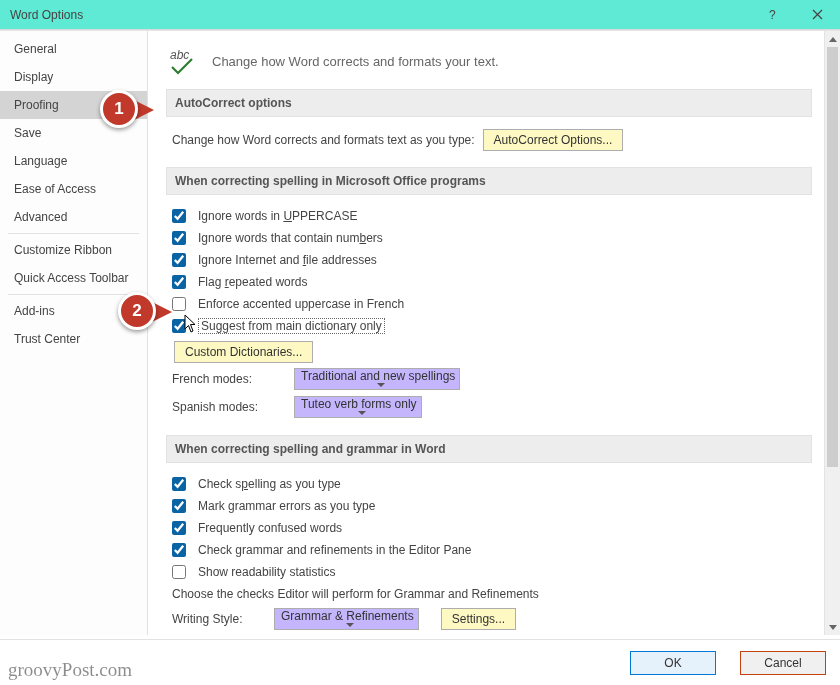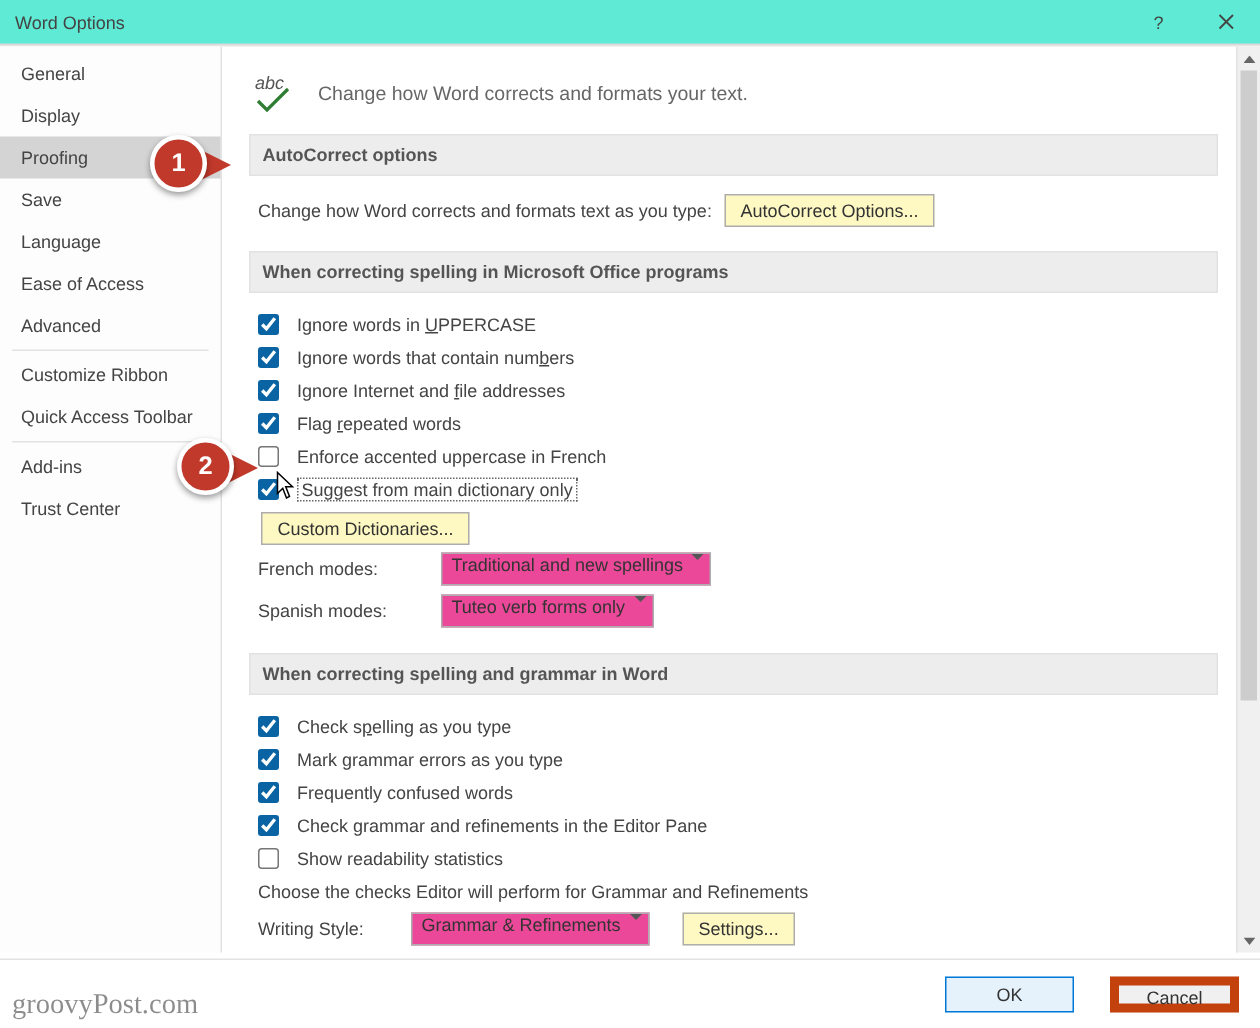--- a/index.html
+++ b/index.html
@@ -32,37 +32,37 @@
   .section-head { background: #ededed; border: 1px solid #e2e2e2; padding: 6px 8px; font-weight: bold; font-size: 12px; color: #555; margin-bottom: 10px; }
 
   
   .pad { padding-left: 6px; }
   .row { display: flex; align-items: center; gap: 8px; padding: 2px 0; min-height: 22px; font-size: 12px; color: #444; }
   .row input[type=checkbox] { accent-color: #0a64a4; width: 14px; height: 14px; margin: 0 4px 0 0; }
   .cb-label span.accel { text-decoration: underline; }
 
   .winbtn { background: #fef9c3; border: 1px solid #adadad; padding: 3px 10px; font-size: 12px; color: #333; }
 
-  .combo { display: inline-flex; border: 1px solid #adadad; background: #ec4899; height: 22px; padding: 0 4px 0 6px; font-size: 12px; color: #333; }
+  .combo { display: inline-flex; align-items: center; border: 1px solid #adadad; background: #c4b5fd; height: 22px; padding: 0 4px 0 6px; font-size: 12px; color: #333; flex-direction: column; }
   .combo .caret { margin-left: 6px; }
 
   .form-line { display: flex; align-items: center; gap: 22px; padding: 3px 0; }
   .form-line .lbl { width: 100px; text-align: left; font-size: 12px; color: #444; }
 
   .highlight-target { border: 1px dotted #666; padding: 0 2px; display: inline-block; }
 
   
   .scrollbar { position: absolute; right: 0; top: 0; bottom: 0; width: 16px; background: #f0f0f0; border-left: 1px solid #e3e3e3; }
   .scroll-btn { height: 16px; display: flex; align-items: center; justify-content: center; color: #666; font-size: 9px; }
   .scroll-thumb { position: absolute; top: 16px; left: 2px; right: 2px; height: 420px; background: #cdcdcd; }
 
   
   .bottombar { position: absolute; left: 0; right: 0; bottom: 0; height: 46px; border-top: 1px solid #e2e2e2; display: flex; align-items: center; justify-content: flex-end; gap: 24px; padding: 0 14px; background: #fff; }
   .bottombar .ok { border: 1px solid #0078d7; background: #e5f1fb; width: 86px; height: 24px; font-size: 12px; color: #333; }
-  .bottombar .cancel { border: 6px solid #c2410c; background: #f0f0f0; width: 86px; height: 24px; font-size: 12px; color: #333; }
+  .bottombar .cancel { border: 1px solid #c2410c; background: #f0f0f0; width: 86px; height: 24px; font-size: 12px; color: #333; }
 
   
   .anno { position: absolute; width: 38px; height: 38px; border-radius: 50%; background: #c0392b; border: 3px solid #fff; box-shadow: 0 2px 4px rgba(0,0,0,0.4); color: #fff; font-weight: bold; font-size: 17px; display: flex; align-items: center; justify-content: center; z-index: 30; }
   .anno-tail { position: absolute; width: 0; height: 0; border-top: 10px solid transparent; border-bottom: 10px solid transparent; border-left: 20px solid #c0392b; z-index: 29; }
 
   
   .cursor-arrow { position: absolute; z-index: 31; }
 
   
   .watermark { position: absolute; left: 8px; bottom: 4px; font-family: Georgia, serif; font-size: 19px; color: rgba(0,0,0,0.45); z-index: 40; }

